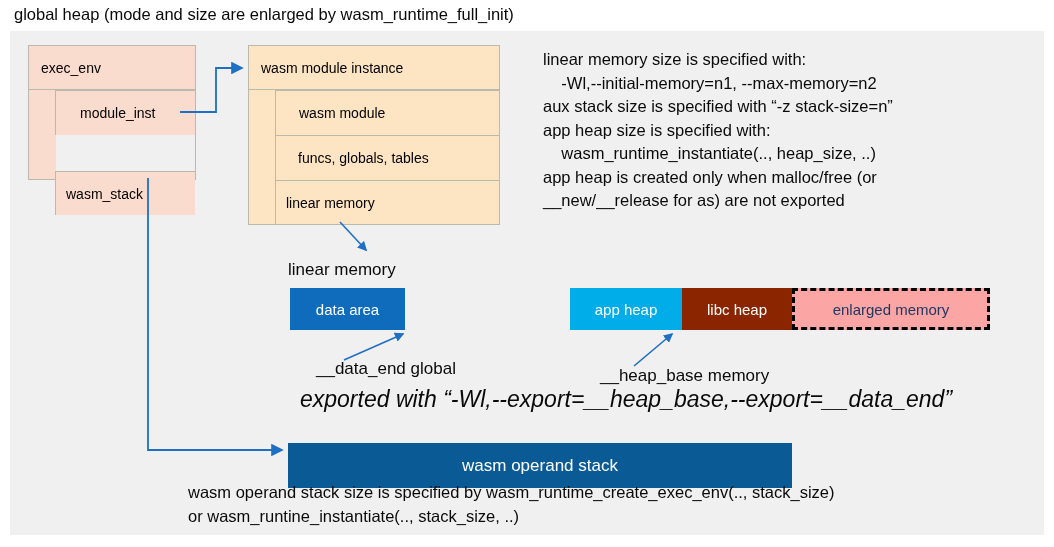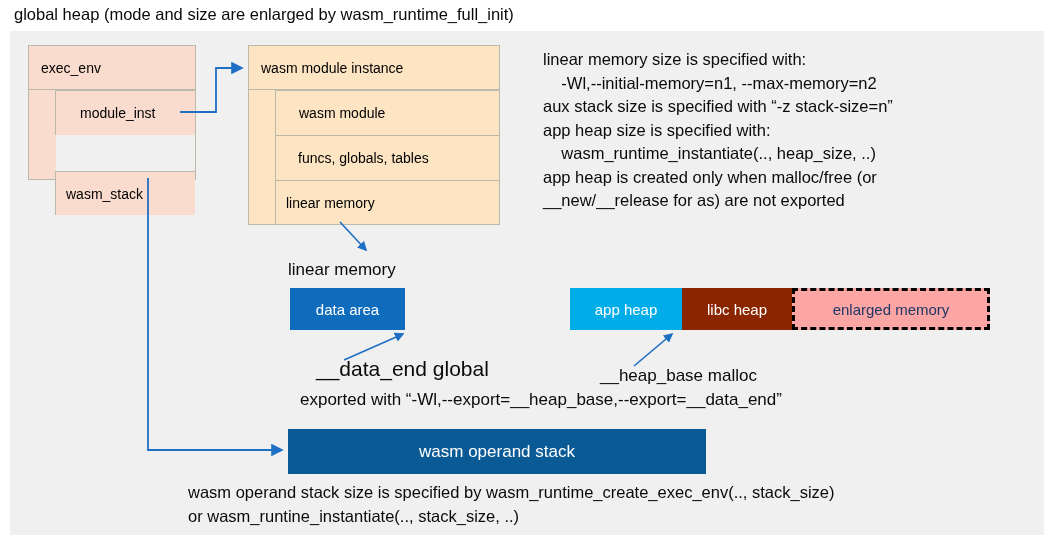--- a/index.html
+++ b/index.html
@@ -70,22 +70,22 @@
   }
   .seg.dashed {
     background: #fca5a5;
     border: 3px dashed #000000;
     color: #1f3864;
   }
   
   #operand-stack {
     position: absolute;
     left: 288px;
-    top: 429px;
-    width: 418px;
+    top: 443px;
+    width: 504px;
     height: 45px;
     background: #0a5a96;
     color: #ffffff;
     font-size: 17px;
     display: flex;
     align-items: center;
     justify-content: center;
     white-space: nowrap;
   }
   
@@ -161,23 +161,23 @@
   <div class="seg" style="left:682px; top:288px; width:110px; height:42px; background:#8b2500;">
     <span>libc heap</span>
   </div>
   <div class="seg" style="left:570px; top:288px; width:112px; height:42px; background:#00ade8;">
     <span>app heap</span>
   </div>
   <div class="seg dashed" style="left:792px; top:288px; width:198px; height:42px;">
     <span>enlarged memory</span>
   </div>
 
-  <div class="textblock" style="left:316px; top:357px; font-size:21px;">__data_end global</div>
-  <div class="textblock" style="left:600px; top:364px; font-size:17px;">__heap_base malloc</div>
-  <div class="textblock" style="left:300px; top:388px; font-size:17px;">exported with “-Wl,--export=__heap_base,--export=__data_end”</div>
+  <div class="textblock" style="left:316px; top:357px; font-size:17px;">__data_end global</div>
+  <div class="textblock" style="left:600px; top:364px; font-size:17px;">__heap_base memory</div>
+  <div class="textblock" style="left:300px; top:388px; font-size:23px;font-style:italic;">exported with “-Wl,--export=__heap_base,--export=__data_end”</div>
 
   <div id="operand-stack">
     <span>wasm operand stack</span>
   </div>
 
   <div class="textblock" style="left:188px; top:481px;">wasm operand stack size is specified by wasm_runtime_create_exec_env(.., stack_size)
 or wasm_runtine_instantiate(.., stack_size, ..)</div>
 
   <svg id="connectors" viewBox="0 0 1054 547" xmlns="http://www.w3.org/2000/svg">
     <defs>

